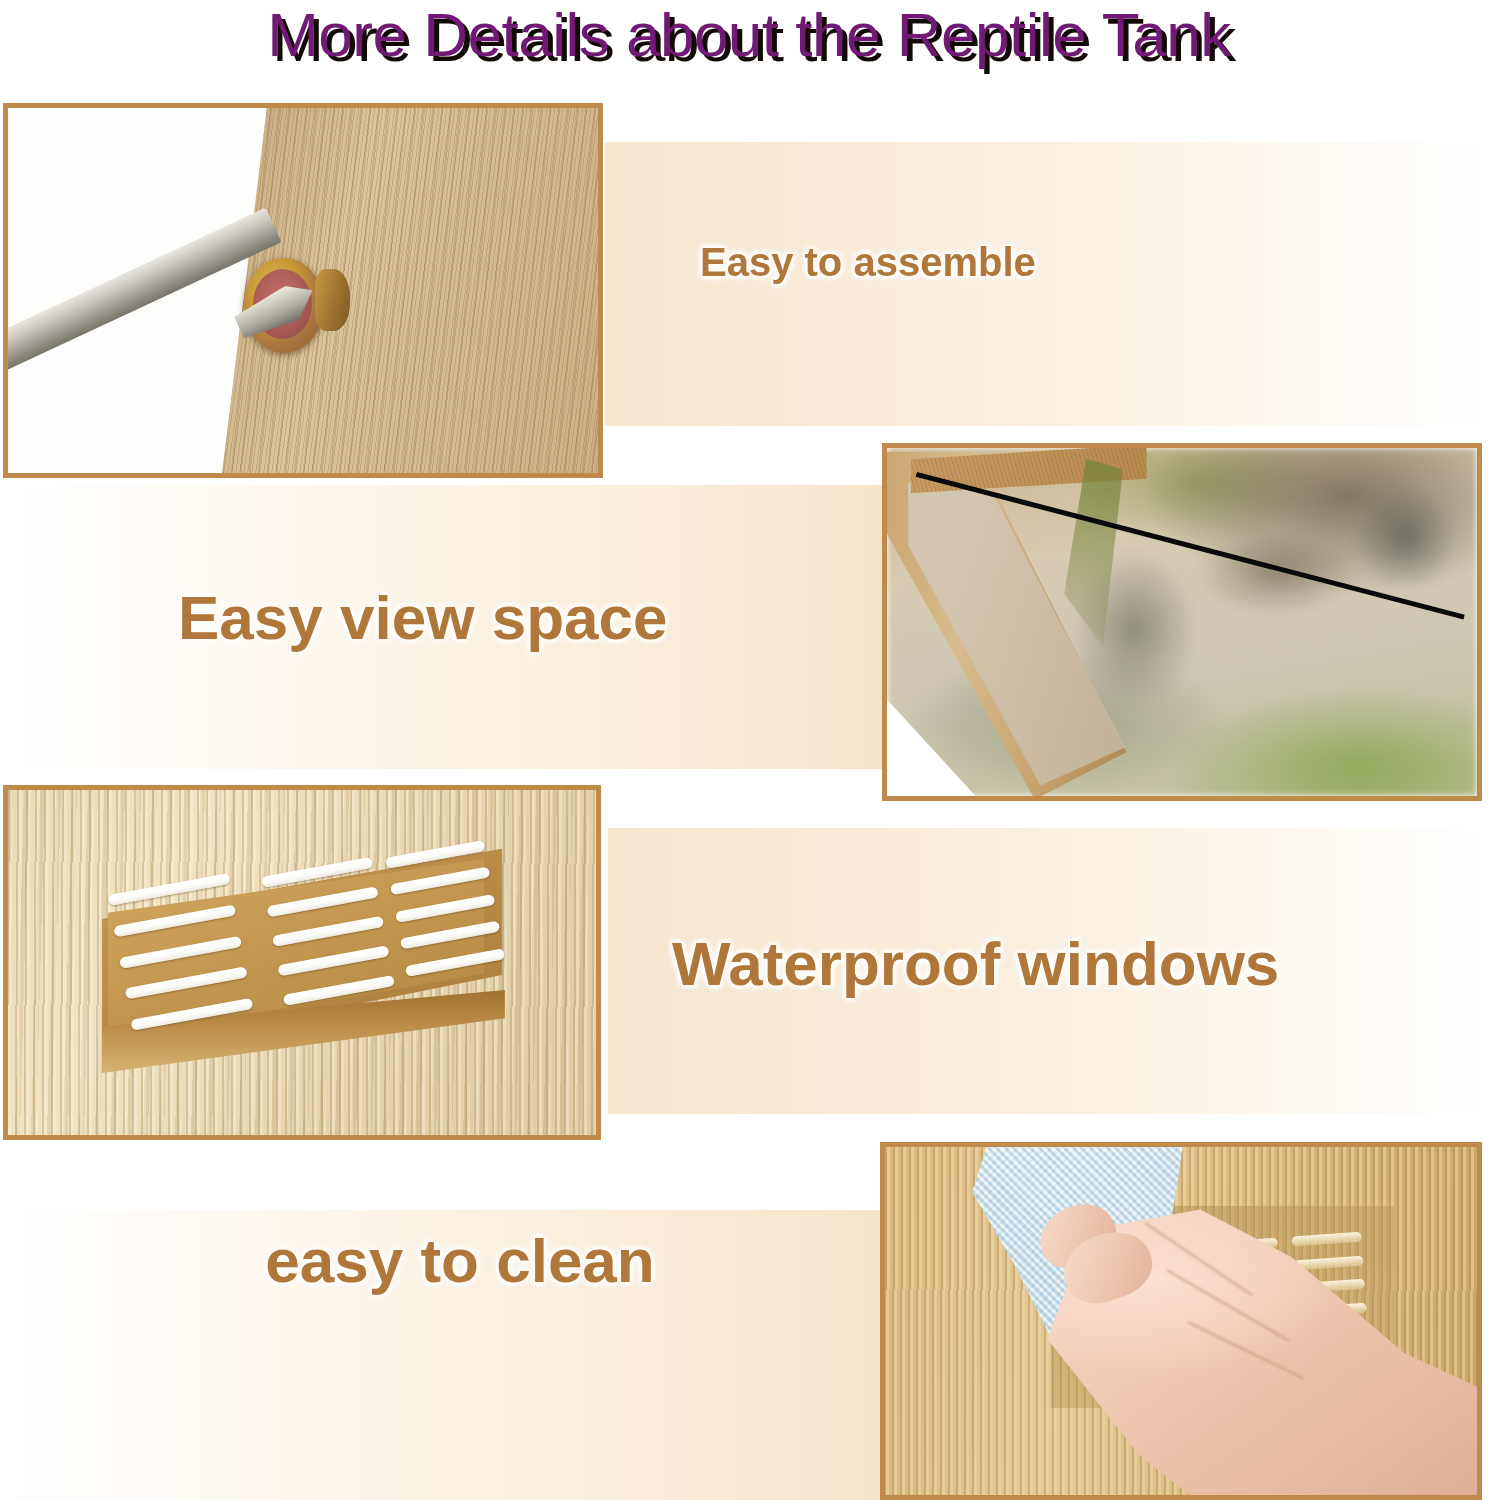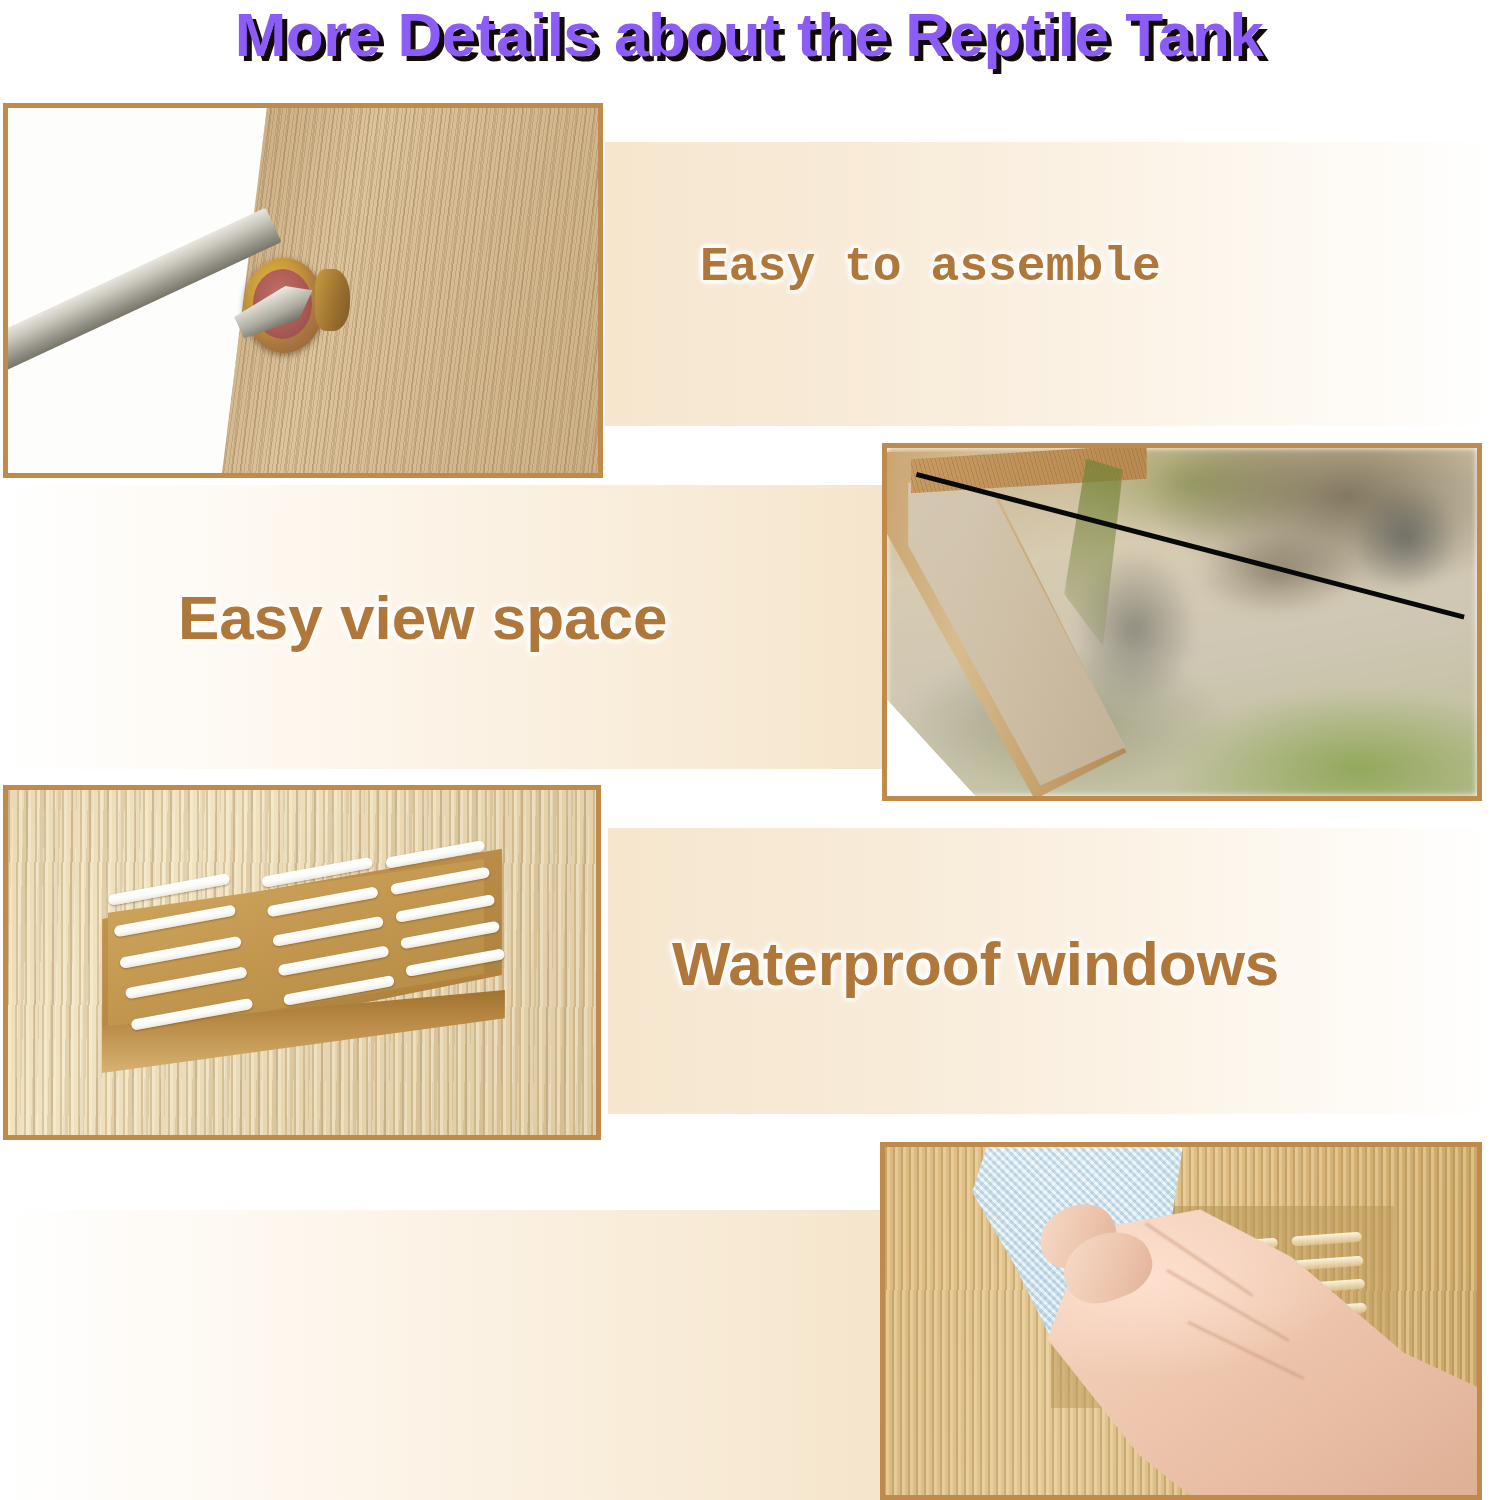--- a/index.html
+++ b/index.html
@@ -15,24 +15,24 @@
     font-family: "Liberation Sans", sans-serif;
   }
 
   
   #title {
     position: absolute;
     left: 0; top: 2px;
     width: 1498px;
     text-align: center;
     font-family: "Liberation Sans", sans-serif;
-    font-weight: bold;
+    font-weight: normal;
     font-size: 62px;
     letter-spacing: -0.5px;
-    color: #8b5cf6;
+    color: #701a75;
     text-shadow: 5px 5px 0 #120a04;
     white-space: nowrap;
     line-height: 1.08;
   }
 
   
   .stripe {
     position: absolute;
   }
   #stripe-1 {
@@ -57,21 +57,21 @@
     position: absolute;
     font-family: "Liberation Sans", sans-serif;
     font-weight: bold;
     color: #B0773A;
     text-shadow:
       0 0 10px #FFFFFF, 0 0 10px #FFFFFF, 0 0 6px #FFFFFF,
       2px 2px 3px #FFF8EE, -2px -2px 3px #FFF8EE,
       2px -2px 3px #FFF8EE, -2px 2px 3px #FFF8EE;
     white-space: nowrap;
   }
-  #cap-1 { left: 700px; top: 240px;  font-size: 48px; font-family: Liberation Mono, monospace; }
+  #cap-1 { left: 700px; top: 240px;  font-size: 40px; }
   #cap-2 { left: 178px; top: 582px;  font-size: 62px; }
   #cap-3 { left: 672px; top: 928px;  font-size: 62px; }
   #cap-4 {
     left: 80px; top: 1225px; width: 760px; font-size: 62px;
     text-align: center; line-height: 1.16; white-space: normal;
   }
 
   
   .photo {
     position: absolute;
@@ -356,20 +356,21 @@
     <div class="p3-slot"></div>
     <div class="p3-slot"></div>
   </div>
 </div>
 
 <div class="caption" id="cap-3">Waterproof windows</div>
 
 <div class="stripe" id="stripe-4"></div>
 
 <div class="caption" id="cap-4">
+  <div>easy to clean</div>
 </div>
 
 <div class="photo" id="photo-4">
   <div id="p4-wood"></div>
   <div id="p4-acrylic"></div>
   <div id="p4-grille">
     <div class="p4-row">
       <div class="p4-slot"></div>
       <div class="p4-slot"></div>
     </div>

